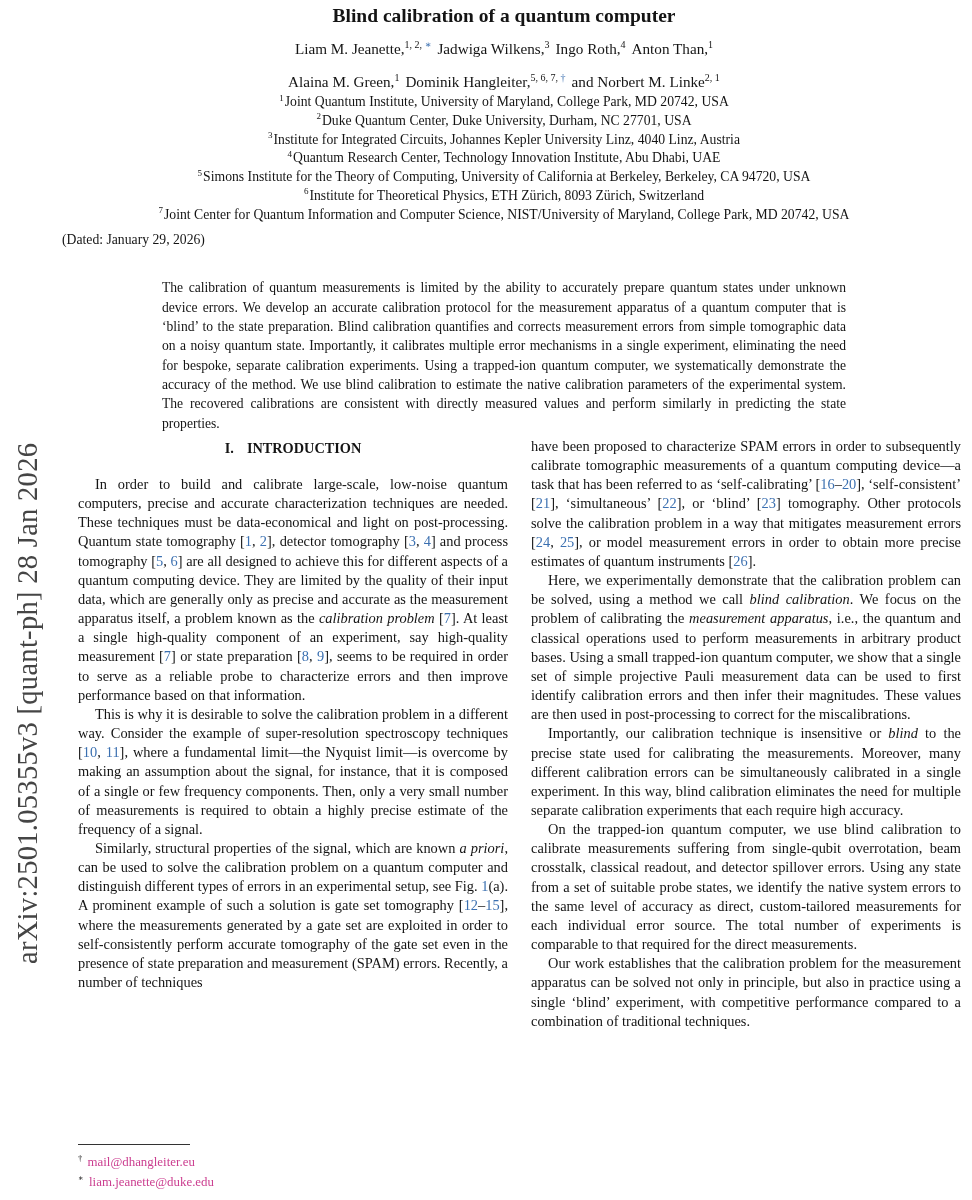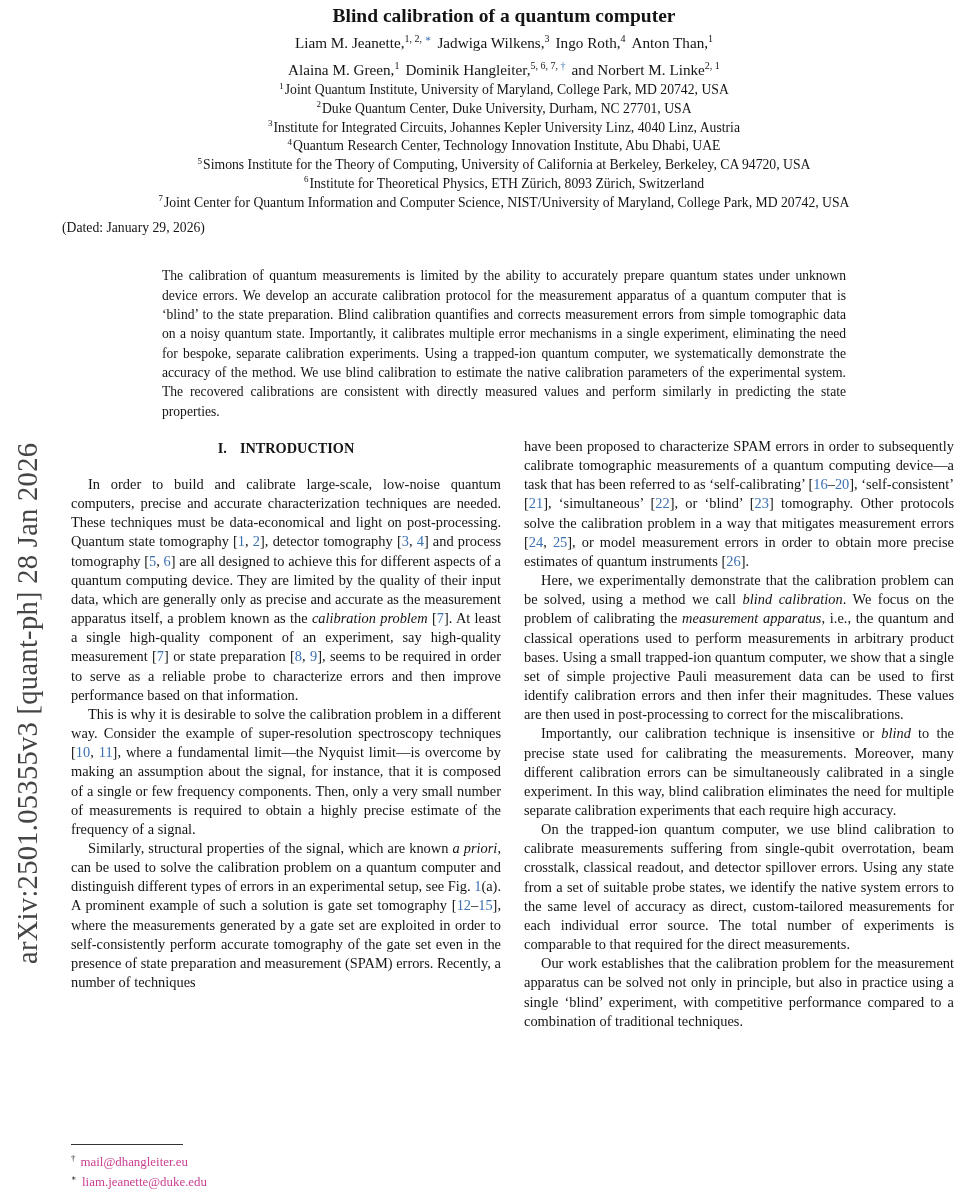--- a/index.html
+++ b/index.html
@@ -9,28 +9,28 @@
     --text:#141414;
   }
   *{box-sizing:border-box}
   html,body{margin:0;padding:0;background:#ffffff}
   .page{position:relative;width:972px;height:1200px;background:#fff;overflow:hidden;
         font-family:"Liberation Serif","DejaVu Serif",serif;color:var(--text)}
   .watermark{position:absolute;left:12px;top:964px;transform-origin:0 0;transform:rotate(-90deg);
              font-size:28.5px;color:var(--watermark);white-space:nowrap;letter-spacing:.3px}
   .content{position:absolute;left:62px;top:0;width:884px}
   .title{margin:5px 0 0;text-align:center;font-size:19.5px;font-weight:bold}
-  .authors{text-align:center;font-size:15.2px;margin-top:5px;line-height:1.45}
+  .authors{text-align:center;font-size:15.2px;margin-top:11px;line-height:1.45}
   .authors .author{margin:0 3px}
   sup{font-size:.66em;line-height:0;vertical-align:super}
   .affils{margin-top:0;text-align:center;font-size:13.7px;line-height:1.37}
   .affil sup{margin-right:1px}
   .date{text-align:left;font-size:13.7px;margin-top:8px}
   .abstract{width:684px;margin:30px auto 0;text-align:justify;font-size:13.6px;line-height:1.42}
-  .columns{position:absolute;top:437px;left:9px;width:884px;display:flex;gap:23px}
+  .columns{position:absolute;top:437px;left:16px;width:884px;display:flex;gap:23px}
   .col{width:430px;font-size:14.4px;line-height:1.33;text-align:justify}
   .left{display:flex;flex-direction:column;height:755px}
   .section-heading{text-align:center;font-weight:bold;font-size:14.3px;margin:2px 0 17px}
   .sec-num{margin-right:13px}
   .para{margin:0;text-indent:17px}
   .para.noindent{text-indent:0}
   .cite{color:var(--cite)}
   .email{color:var(--link)}
   em{}
   .footnotes{margin-top:auto;font-size:12.9px;line-height:1.55}

